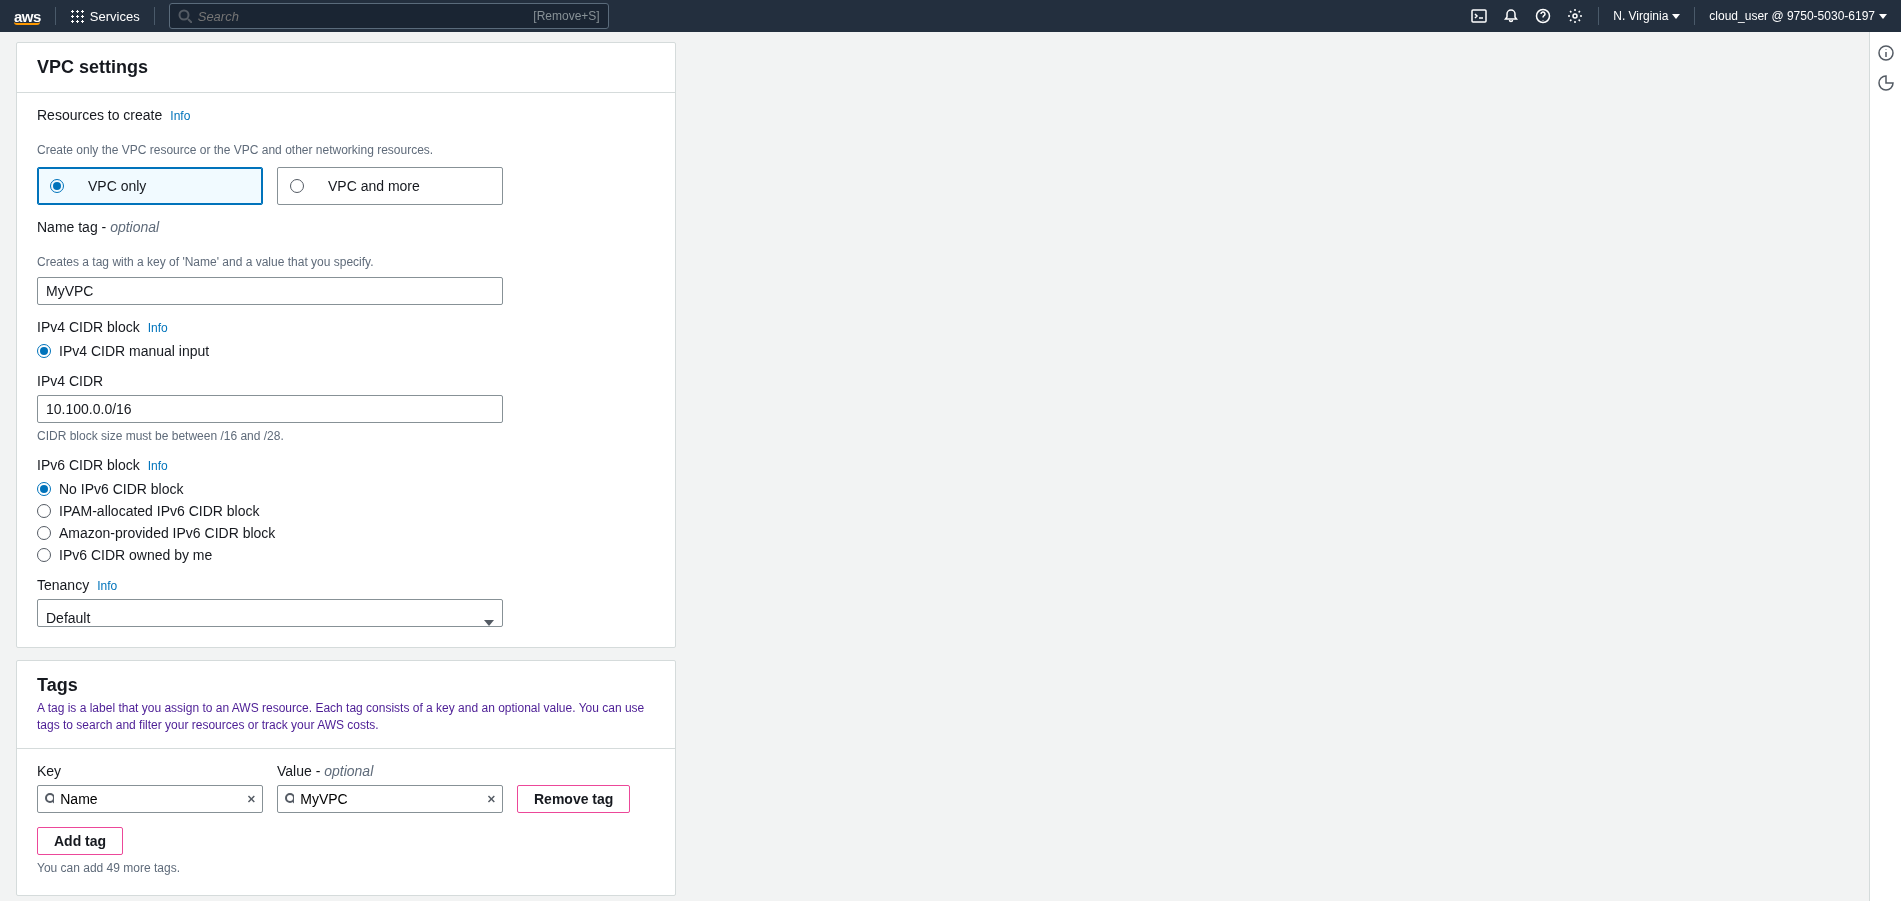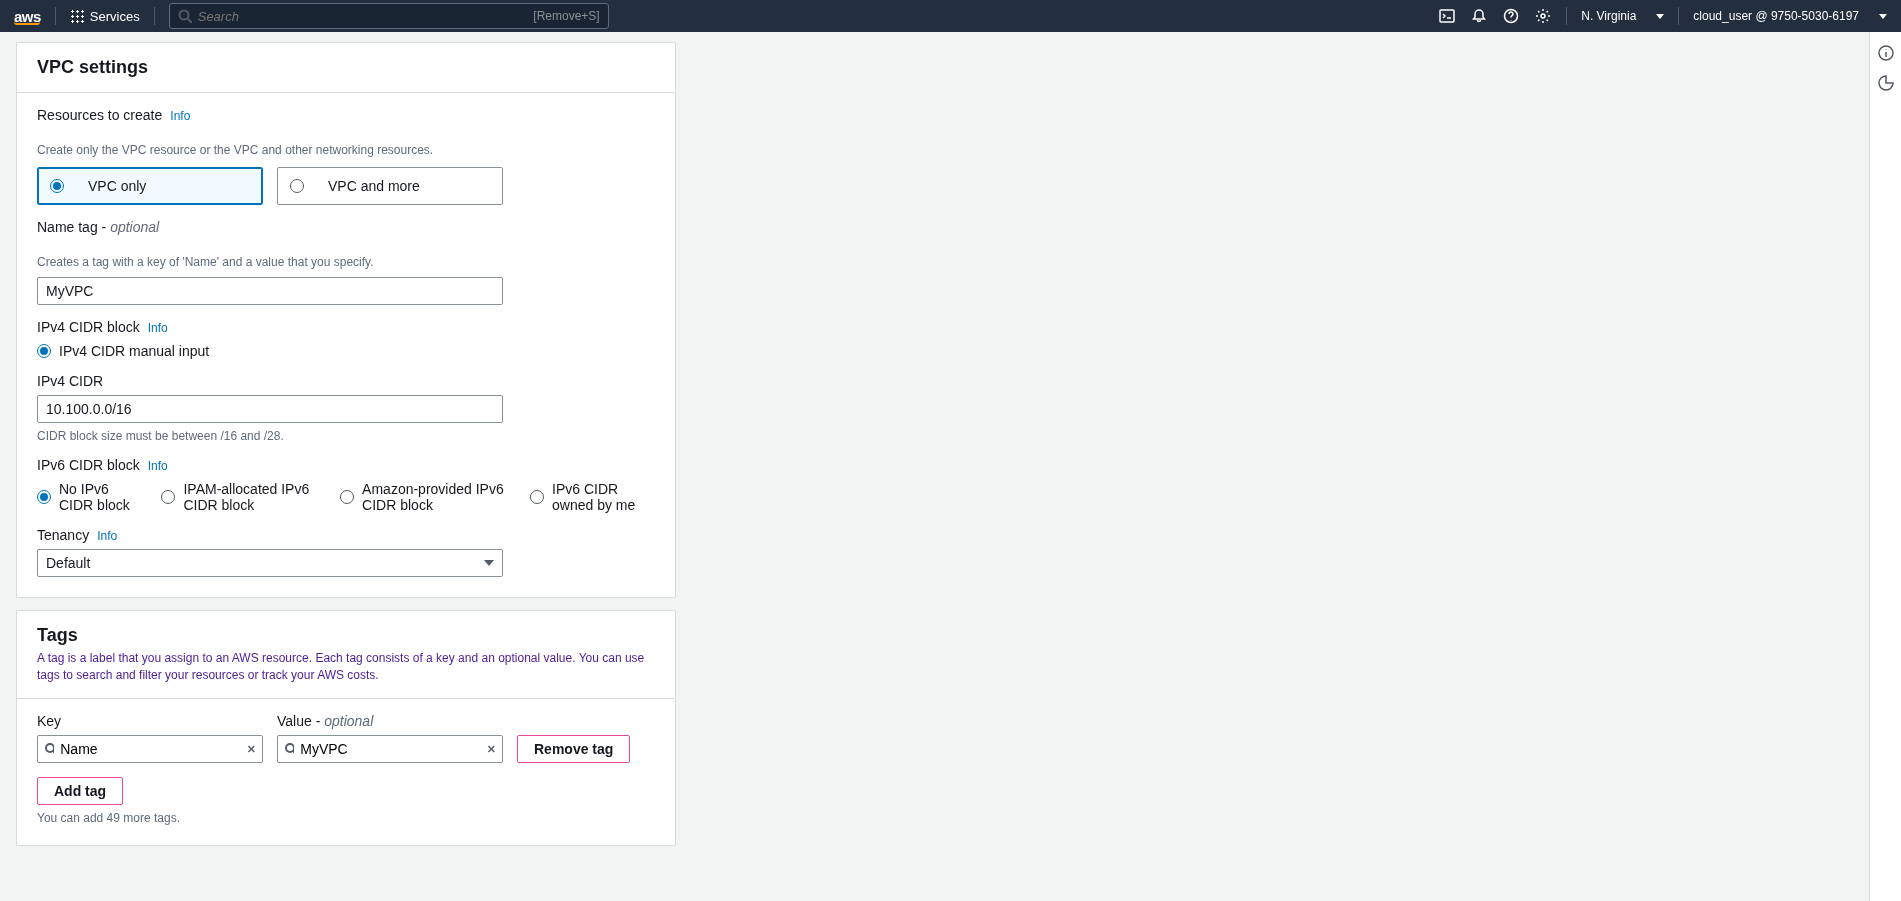--- a/index.html
+++ b/index.html
@@ -48,21 +48,21 @@
     color:#879196;
   }
   .search-wrap input {
     flex:1; background:transparent; border:0; outline:0;
     color:#d5dbdb; font-size:13px; font-style:italic; padding:0 6px;
   }
   .search-hint { font-size:12px; color:#879196; font-style:normal; }
   .topnav .spacer { flex:1; }
   .nav-icon { width:18px; height:18px; cursor:pointer; color:#fff; display:flex; align-items:center; justify-content:center; }
   .nav-icon svg { width:16px; height:16px; stroke:#fff; fill:none; stroke-width:1.5; }
-  .region, .account { font-size:12px; color:#fff; cursor:pointer; display:flex; align-items:center; gap:20px; }
+  .region, .account { font-size:12px; color:#fff; cursor:pointer; display:flex; align-items:center; gap:4px; }
   .caret { width:0;height:0;border-left:4px solid transparent;border-right:4px solid transparent;border-top:5px solid #fff; }
 
   .right-rail {
     position:absolute; right:0; top:32px; bottom:0; width:32px;
     border-left:1px solid #d5dbdb; background:#fff;
     display:flex; flex-direction:column; align-items:center; gap:12px; padding-top:12px;
   }
   .right-rail .ri { width:18px;height:18px; cursor:pointer; }
   .right-rail svg { stroke:#545b64; fill:none; stroke-width:1.5; width:18px;height:18px;}
 
@@ -99,24 +99,24 @@
     display:inline-flex;align-items:center;justify-content:center;flex-shrink:0;
   }
   .radio.checked { border-color:#0073bb; }
   .radio.checked::after{content:"";width:8px;height:8px;border-radius:50%;background:#0073bb;}
 
   .text-input, .select {
     width:466px; height:28px; border:1px solid #879196; border-radius:2px;
     padding:0 8px; font-size:14px; background:#fff; color:#16191f;
   }
   .text-input{outline:none;}
-  .select { display:flex; align-items:center; justify-content:space-between; cursor:pointer;}
+  .select { display:flex; align-items:flex-end; justify-content:space-between; cursor:pointer;}
   .select .tri { width:0;height:0;border-left:5px solid transparent;border-right:5px solid transparent;border-top:6px solid #545b64;}
 
-  .radio-list { margin-top:8px; display:flex; flex-direction:row; gap:20px; }
+  .radio-list { margin-top:8px; display:flex; flex-direction:column; gap:6px; }
   .radio-item { display:flex; align-items:center; gap:8px; cursor:pointer; font-size:14px;}
 
   .below-hint { font-size:12px; color:#5f6b7a; margin-top:6px; }
 
   
   .tag-row { display:flex; gap:14px; align-items:flex-end; }
   .tag-col .label{font-size:14px;margin-bottom:6px;display:block;}
   .search-input {
     width:226px; height:28px; border:1px solid #879196; border-radius:2px;
     display:flex; align-items:center; padding:0 6px; gap:6px; background:#fff;

